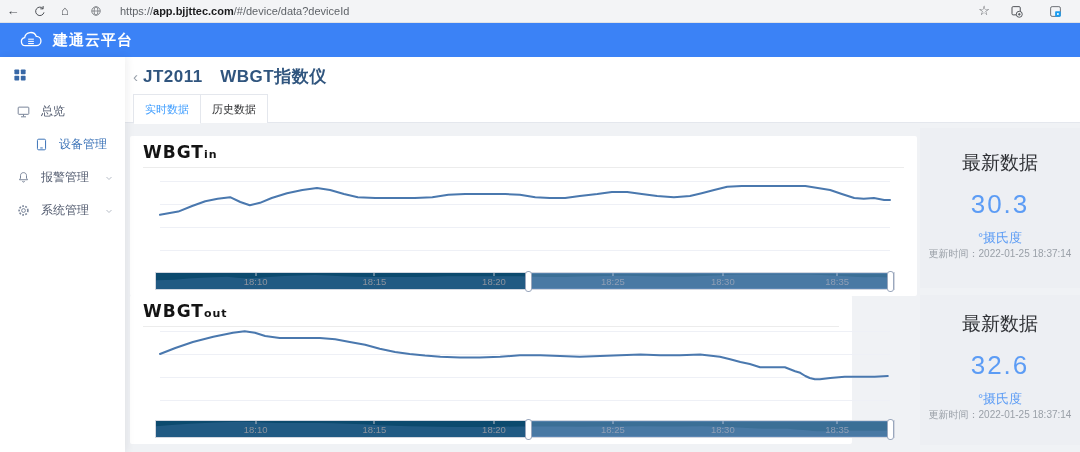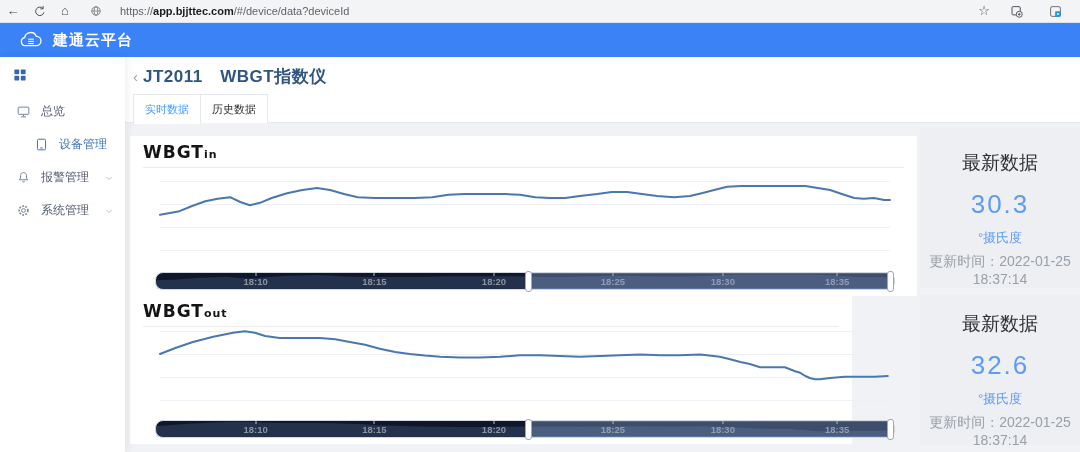--- a/index.html
+++ b/index.html
@@ -56,40 +56,40 @@
   .card h2 .sub{font-size:11px;letter-spacing:1px;}
   .divider{position:absolute;left:13px;right:13px;top:31px;height:1px;background:#ececec;}
 
   .chart{position:absolute;left:30px;width:730px;height:80px;}
   .card1 .chart{top:42px;} .card2 .chart{top:33px;}
   .gridline{position:absolute;left:0;right:0;height:1px;background:#eef0f6;}
   .g0{top:3px;} .g1{top:26px;} .g2{top:49px;} .g3{top:72px;}
   .chart svg{position:absolute;left:0;top:0;width:100%;height:100%;overflow:visible;}
 
   
-  .slider{position:absolute;left:25px;width:740px;height:18px;background:#0f172a;
-    border:1px solid #d3d7e0;border-radius:8px;box-sizing:border-box;cursor:pointer;font-weight:bold;}
+  .slider{position:absolute;left:25px;width:740px;height:18px;background:#0c4a6e;
+    border:1px solid #d3d7e0;border-radius:0;box-sizing:border-box;cursor:pointer;}
   .card1 .slider{top:136px;} .card2 .slider{top:125px;}
   .shadow-svg{position:absolute;left:0;top:0;width:100%;height:100%;}
   .selection{position:absolute;top:0;bottom:0;left:50.4%;width:49.2%;
     background:rgba(150,180,225,.35);border:1px solid rgba(130,160,210,.35);box-sizing:border-box;cursor:grab;}
   .handle{position:absolute;top:-3px;width:7px;height:21px;background:#fff;border:1px solid #9aa7bd;
     border-radius:3px;box-sizing:border-box;cursor:ew-resize;}
   .handle.left{left:-4px;} .handle.right{right:-4px;}
   .tick-label{position:absolute;top:3px;transform:translateX(-50%);font-size:9.5px;color:#8d939e;}
   .tick-mark{position:absolute;top:0;width:1px;height:3px;background:#b9bec7;transform:translateX(-50%);}
   .tl0{left:13.5%;} .tl1{left:29.6%;} .tl2{left:45.8%;} .tl3{left:61.9%;} .tl4{left:76.8%;} .tl5{left:92.3%;}
 
   
   .panel{position:absolute;left:795px;width:160px;background:#edeff3;text-align:center;}
   .panel1{top:71px;height:160px;} .panel2{top:238px;height:150px;}
   .panel .heading{padding-top:22px;font-size:19px;color:#2f3135;}
   .panel .value{margin-top:13px;font-size:26px;color:#5c9cf5;letter-spacing:2px;}
   .panel .unit{margin-top:9px;font-size:13px;color:#5c9cf5;}
-  .panel .updated{margin-top:6px;font-size:14px;color:#9aa0a8;}
+  .panel .updated{margin-top:0;font-size:10px;color:#9aa0a8;}
   .panel2 .heading{padding-top:16px;}
 </style>
 </head>
 <body>
 
 <div class="screen">
 
   <div class="browser-bar">
     <span class="nav-glyph">←</span>
     <span class="nav-svg">

